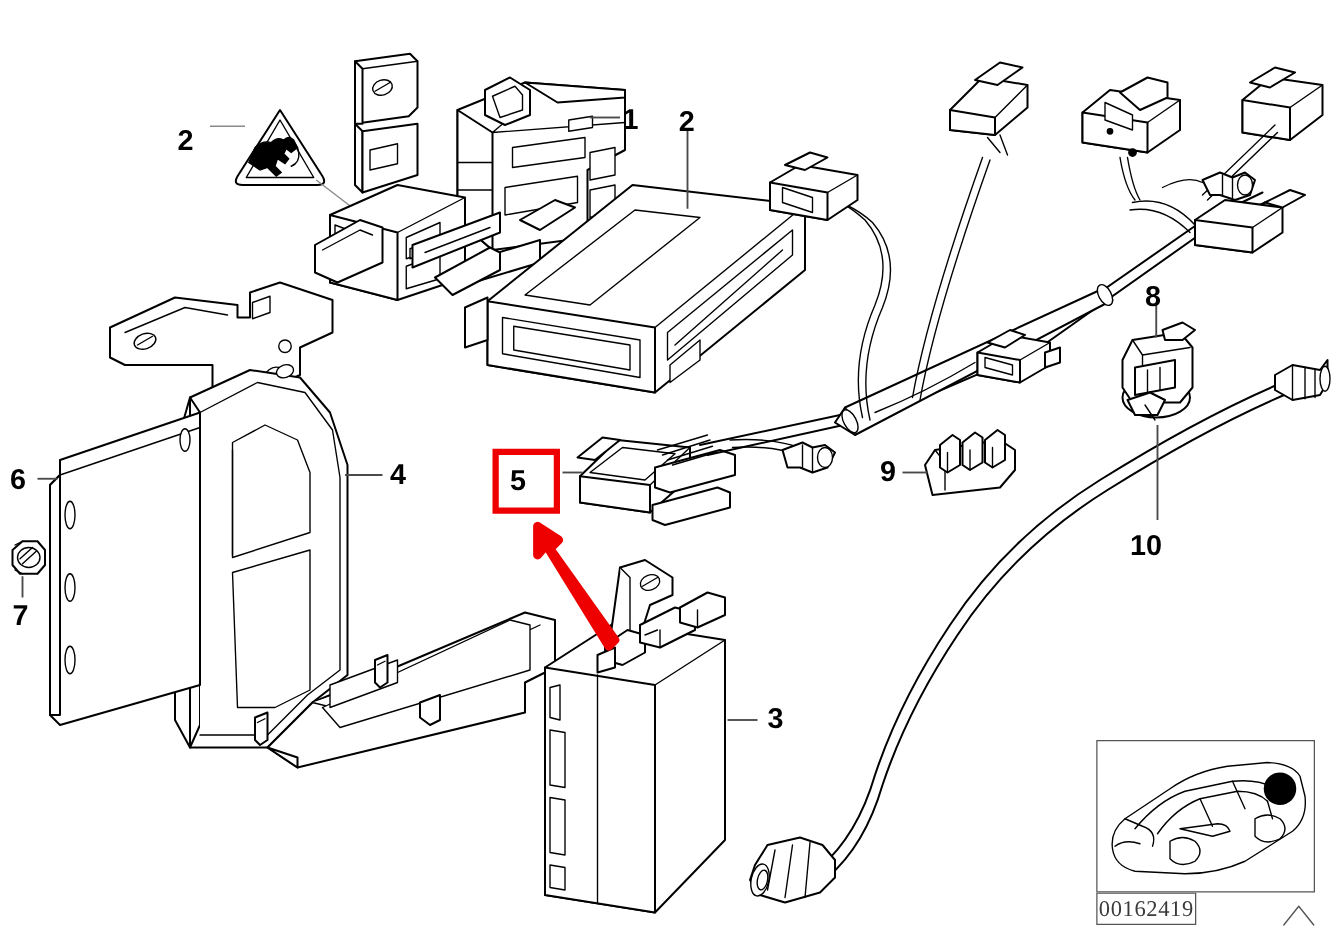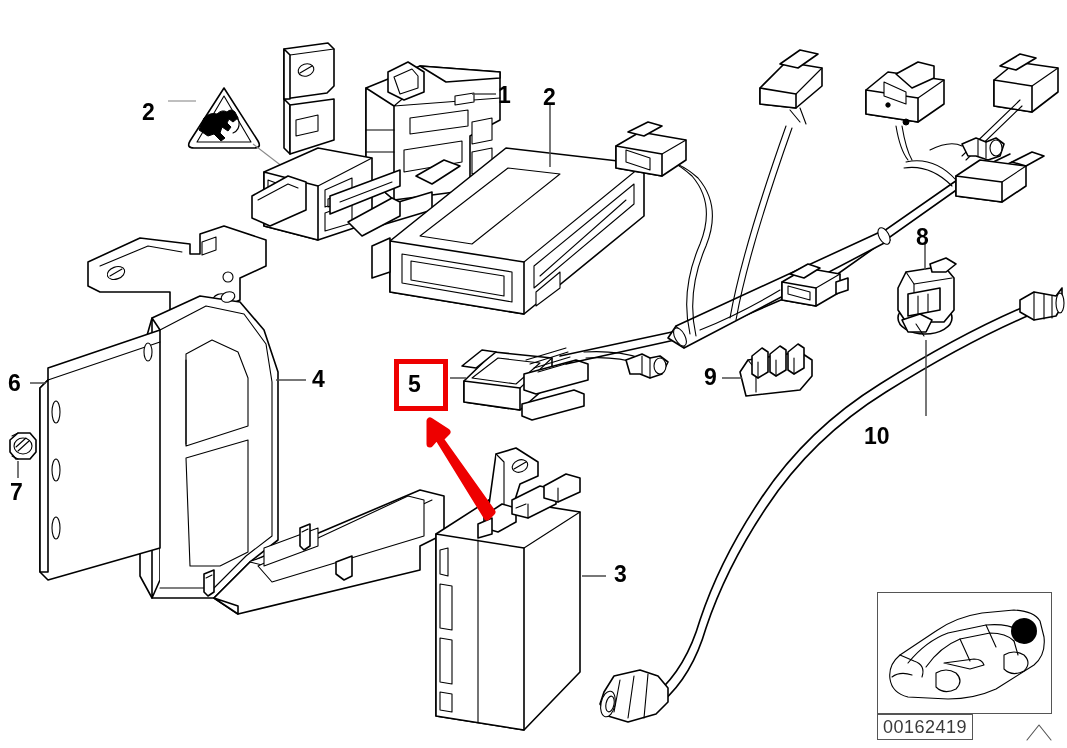--- a/index.html
+++ b/index.html
@@ -313,39 +313,39 @@
   </svg>
 
   <div class="callout" style="left:498px;top:84px;">1</div>
   <div class="callout" style="left:543px;top:86px;">2</div>
   <div class="callout" style="left:614px;top:563px;">3</div>
   <div class="callout" style="left:312px;top:368px;">4</div>
   <div class="callout" style="left:8px;top:372px;">6</div>
   <div class="callout" style="left:10px;top:481px;">7</div>
   <div class="callout" style="left:916px;top:226px;">8</div>
   <div class="callout" style="left:704px;top:366px;">9</div>
-  <div class="callout" style="left:864px;top:425px;">10</div>
+  <div class="callout" style="left:904px;top:425px;">10</div>
   <div class="callout" style="left:142px;top:101px;">2</div>
 
   <div class="hl-box" style="left:394px;top:359px;width:54px;height:52px;"></div>
   <div class="hl-num" style="left:408px;top:373px;">5</div>
 
   <div class="inset-frame" style="left:877px;top:592px;height:122px;width:175px;">
     <svg viewBox="0 0 175 122" style="width:175px;height:122px;">
       <path class="ln-t" d="M12 86 Q10 72 22 62 L58 38 Q78 24 104 20 L136 17 Q156 18 162 28 L166 44 Q168 62 156 72 L118 96 Q96 106 70 106 L30 104 Q14 100 12 86 Z"></path>
       <path class="ln-t" d="M30 70 Q48 48 70 40 L108 32 Q130 30 142 38 L150 48"></path>
       <path class="ln-t" d="M48 74 Q62 54 82 46 L112 40 Q128 40 136 48"></path>
       <path class="ln-t" d="M108 32 L118 54 M82 46 L92 68 M136 48 L140 62"></path>
       <path class="ln-t" d="M22 62 L36 68 Q48 72 44 84"></path>
       <path class="ln-t" d="M14 84 Q22 78 34 82"></path>
       <path class="ln-t" d="M58 80 Q68 74 78 80 Q86 88 78 96 Q66 102 58 94 Z"></path>
       <path class="ln-t" d="M126 62 Q136 56 146 62 Q154 70 146 78 Q134 84 126 76 Z"></path>
       <path class="ln-t" d="M66 70 L96 66 Q104 66 106 72 L92 76 Z"></path>
       <circle cx="146" cy="38" r="13" fill="#000"></circle>
     </svg>
   </div>
-  <div class="inset-id" style="left:877px;top:714px;width:96px;height:26px;">00162419</div>
+  <div class="inset-id" style="left:877px;top:714px;width:80px;height:26px;font-family:Liberation Serif, serif;">00162419</div>
 
   <svg style="position:absolute;left:1024px;top:722px;width:30px;height:20px;" viewBox="0 0 30 20">
     <path class="ln-t" d="M3 18 L15 3 L27 18" style="stroke:#555;"></path>
   </svg>
 
 </div>
 
 </body></html>

